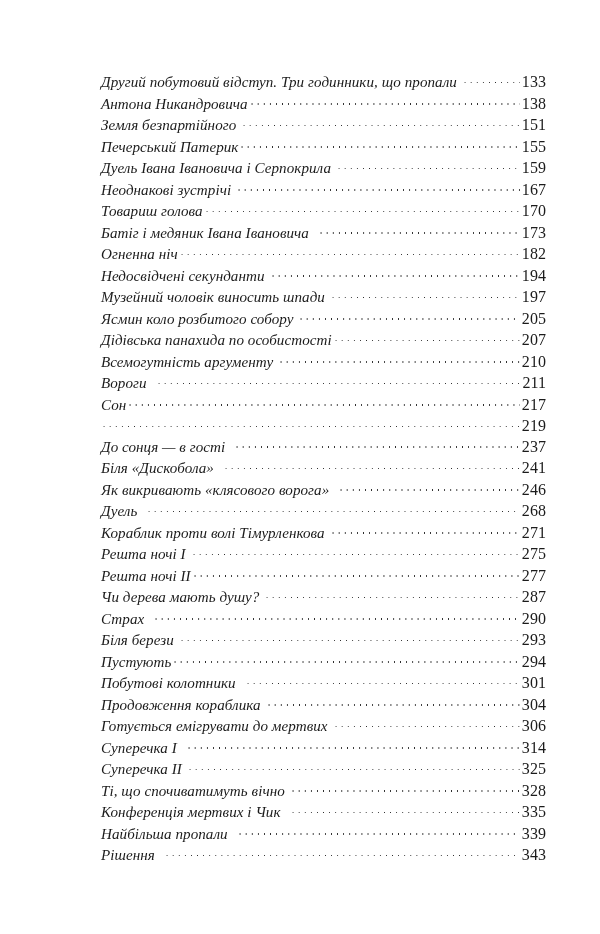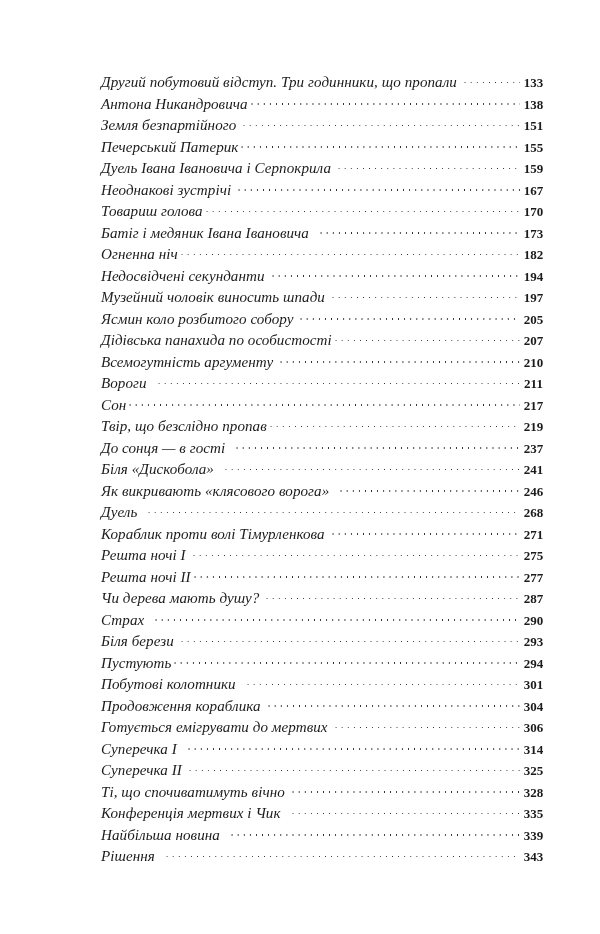--- a/index.html
+++ b/index.html
@@ -71,25 +71,24 @@
     background-image: radial-gradient(circle, #2a2a2a 0.8px, rgba(0,0,0,0) 0.9px);
     background-size: 6.1px 1.6px;
     background-repeat: repeat-x;
     background-position: left bottom;
   }
 
   .toc-entry.nodots .toc-dots::after { content: none; }
 
   .toc-page {
     flex: 0 0 auto;
-    text-align: center;
-    font-size: 13px;
+    text-align: right;
+    font-size: 16px;
     min-width: 25px;
     letter-spacing: 0.05px;
-    font-weight: bold;
   }
 
   .toc-entry.nodots .toc-page { min-width: 0; }
 </style>
 </head>
 <body>
 
 <div class="page">
   <div class="toc" id="toc-list">
       <div class="toc-entry gap-sm">
@@ -166,21 +165,20 @@
         <span class="toc-title">Вороги</span>
         <span class="toc-dots"></span>
         <span class="toc-page">211</span>
       </div>
       <div class="toc-entry gap-none">
         <span class="toc-title">Сон</span>
         <span class="toc-dots"></span>
         <span class="toc-page">217</span>
       </div>
       <div class="toc-entry gap-none">
-        <span class="toc-title">Твір, що безслідно пропав</span>
         <span class="toc-dots"></span>
         <span class="toc-page">219</span>
       </div>
       <div class="toc-entry gap-md">
         <span class="toc-title">До сонця — в гості</span>
         <span class="toc-dots"></span>
         <span class="toc-page">237</span>
       </div>
       <div class="toc-entry gap-md">
         <span class="toc-title">Біля «Дискобола»</span>
@@ -261,21 +259,21 @@
         <span class="toc-title">Ті, що спочиватимуть вічно</span>
         <span class="toc-dots"></span>
         <span class="toc-page">328</span>
       </div>
       <div class="toc-entry gap-md">
         <span class="toc-title">Конференція мертвих і Чик</span>
         <span class="toc-dots"></span>
         <span class="toc-page">335</span>
       </div>
       <div class="toc-entry gap-md">
-        <span class="toc-title">Найбільша новина</span>
+        <span class="toc-title">Найбільша пропали</span>
         <span class="toc-dots"></span>
         <span class="toc-page">339</span>
       </div>
       <div class="toc-entry gap-md">
         <span class="toc-title">Рішення</span>
         <span class="toc-dots"></span>
         <span class="toc-page">343</span>
       </div>
     </div>
 </div>

